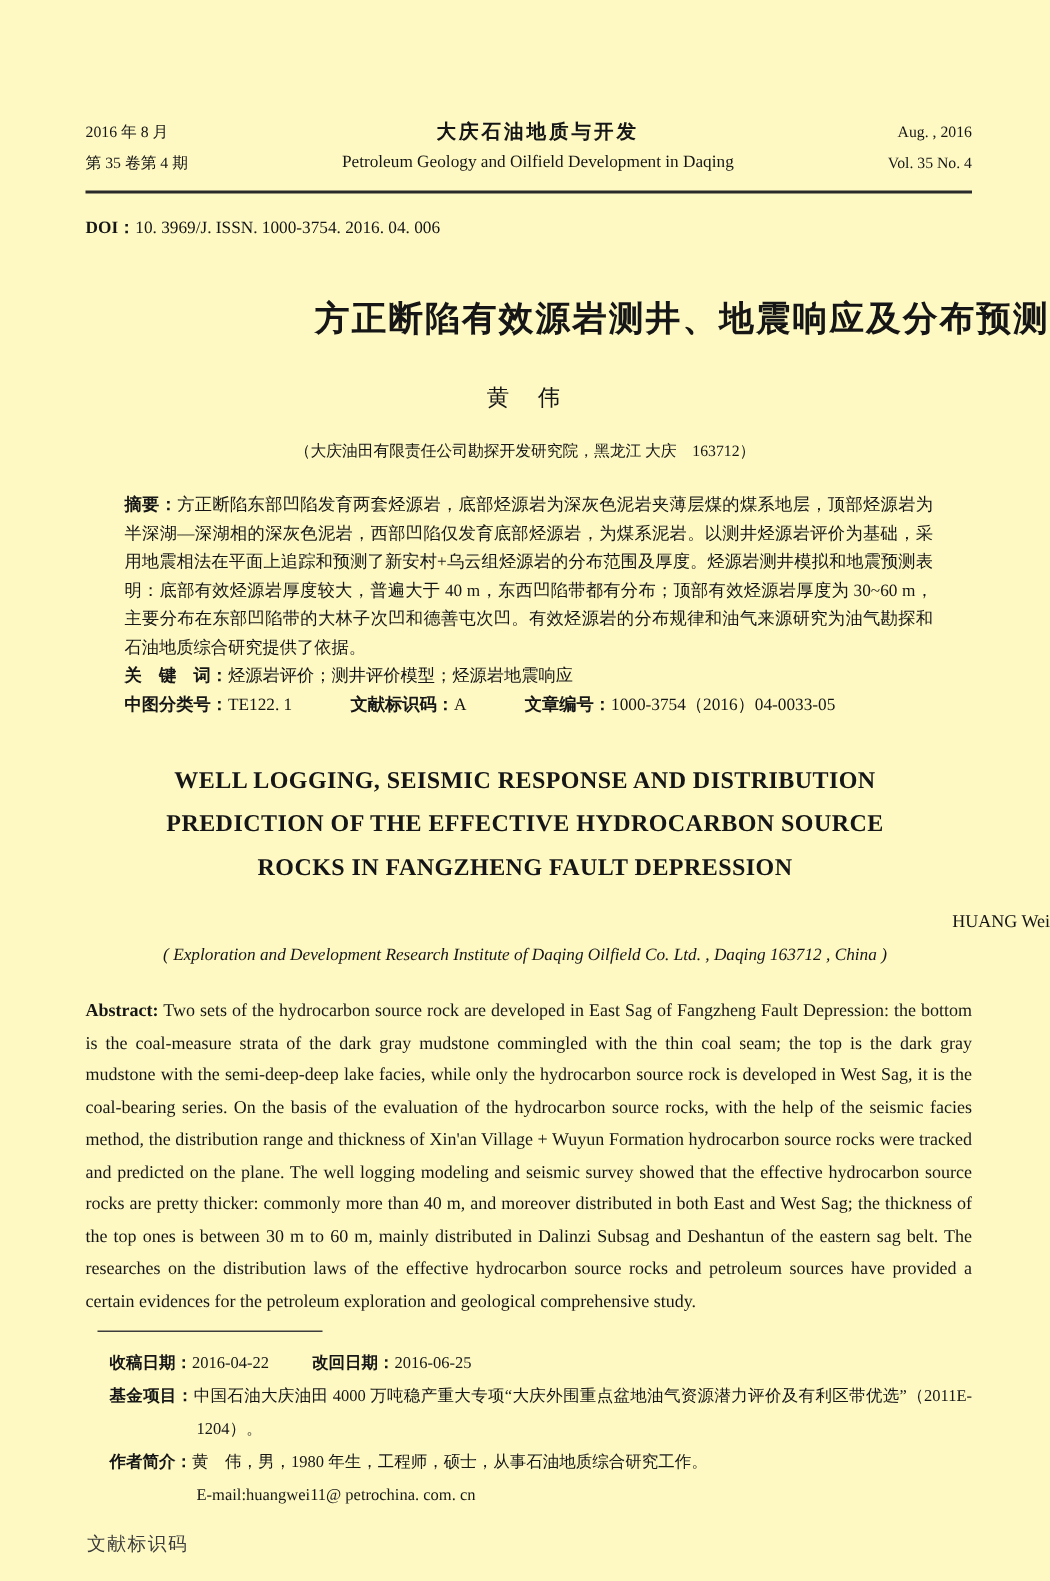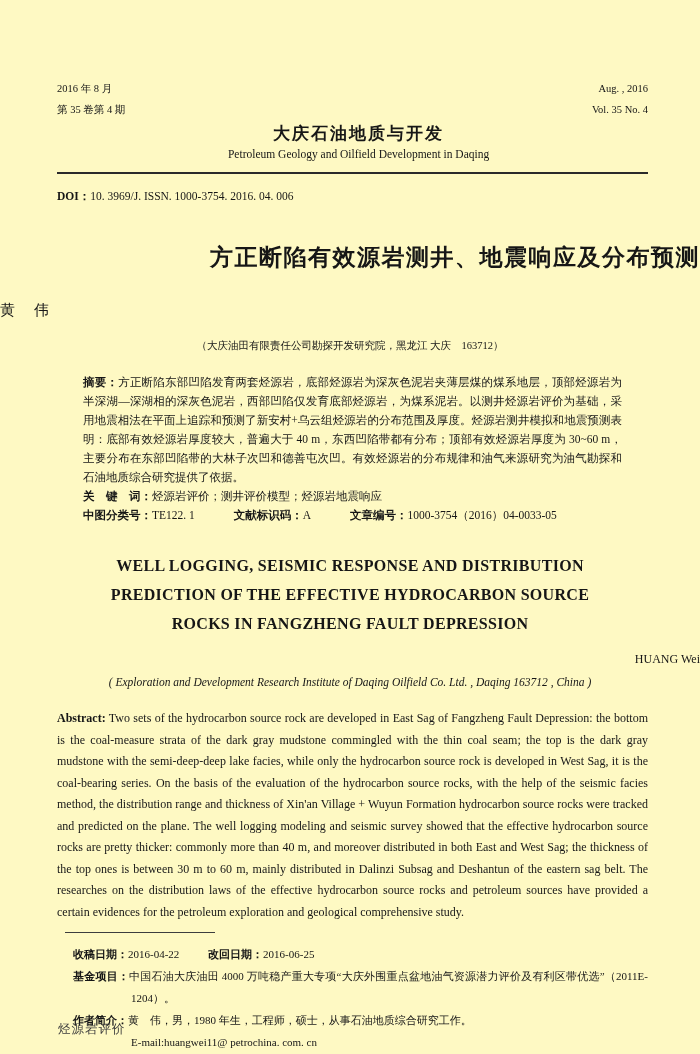--- a/index.html
+++ b/index.html
@@ -7,29 +7,29 @@
     width:700px;height:1054px;background:#fef9c3;margin:0 auto;
     position:relative;overflow:hidden;
     font-family:"Liberation Serif","DejaVu Serif",serif;color:#161616;
   }
   .hei{font-family:"Liberation Sans","DejaVu Sans",sans-serif;font-weight:bold;font-style:normal;}
   
   .header{margin:78px 52px 0 57px;border-bottom:2px solid #2a2a2a;padding-bottom:7px;}
   .header-row{display:flex;justify-content:space-between;align-items:flex-start;}
   .h-left{font-size:10.5px;line-height:21px;white-space:nowrap;}
   .h-center{text-align:center;flex:1;}
-  .h-center .jname-cn{font-size:17px;font-weight:bold;letter-spacing:2px;line-height:20px;margin-top:46px;}
+  .h-center .jname-cn{font-size:13px;font-weight:bold;letter-spacing:2px;line-height:20px;}
   .h-center .jname-en{font-size:11.5px;line-height:21px;}
   .h-right{font-size:10.5px;line-height:21px;text-align:right;white-space:nowrap;}
   
   .doi{margin:15px 52px 0 57px;font-size:11.5px;}
   .doi b{font-family:"Liberation Serif",serif;}
   
   .title-cn{margin-top:38px;text-align:right;font-size:23px;letter-spacing:1.5px;}
-  .author-cn{margin-top:28px;font-size:15px;letter-spacing:2px;}
+  .author-cn{margin-top:28px;text-align:center;font-size:15px;letter-spacing:2px;}
   .affil-cn{margin-top:19px;text-align:center;font-size:10.5px;}
   
   .cn-block{margin:20px 78px 0 83px;font-size:11.5px;line-height:19px;}
   .cn-abs{margin:0;text-align:justify;}
   .cn-kw{margin:0;}
   .meta-line{margin:0;white-space:nowrap;}
   .meta-item{margin-right:36px;}
   .meta-item:last-child{margin-right:0;}
   
   .title-en{margin-top:26px;text-align:center;font-weight:bold;font-size:16px;line-height:29px;letter-spacing:0.3px;}
@@ -107,15 +107,15 @@
   <div class="footnotes">
     <p>
       <span><b class="hei">收稿日期：</b><span>2016-04-22</span></span>
       <span class="pair2"><b class="hei">改回日期：</b><span>2016-06-25</span></span>
     </p>
     <p class="hang"><b class="hei">基金项目：</b><span>中国石油大庆油田 4000 万吨稳产重大专项“大庆外围重点盆地油气资源潜力评价及有利区带优选”（2011E-1204）。</span></p>
     <p class="hang"><b class="hei">作者简介：</b><span>黄　伟，男，1980 年生，工程师，硕士，从事石油地质综合研究工作。</span></p>
     <p class="email-line">E-mail:huangwei11@ petrochina. com. cn</p>
   </div>
 
-  <div class="watermark">烃源岩评价</div>
+  <div class="watermark">文献标识码</div>
 
 </div>
 
 </body></html>

